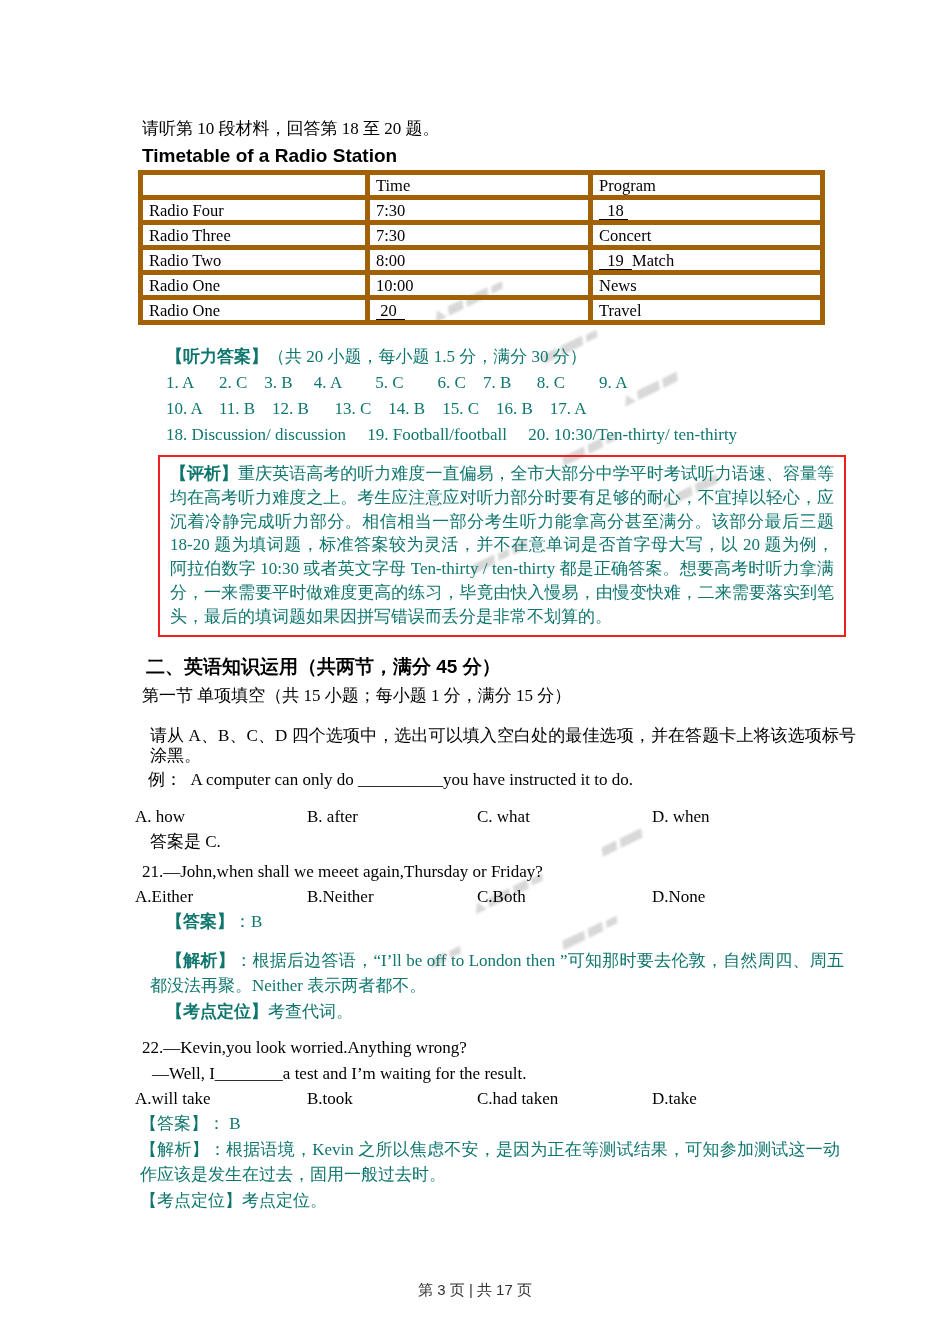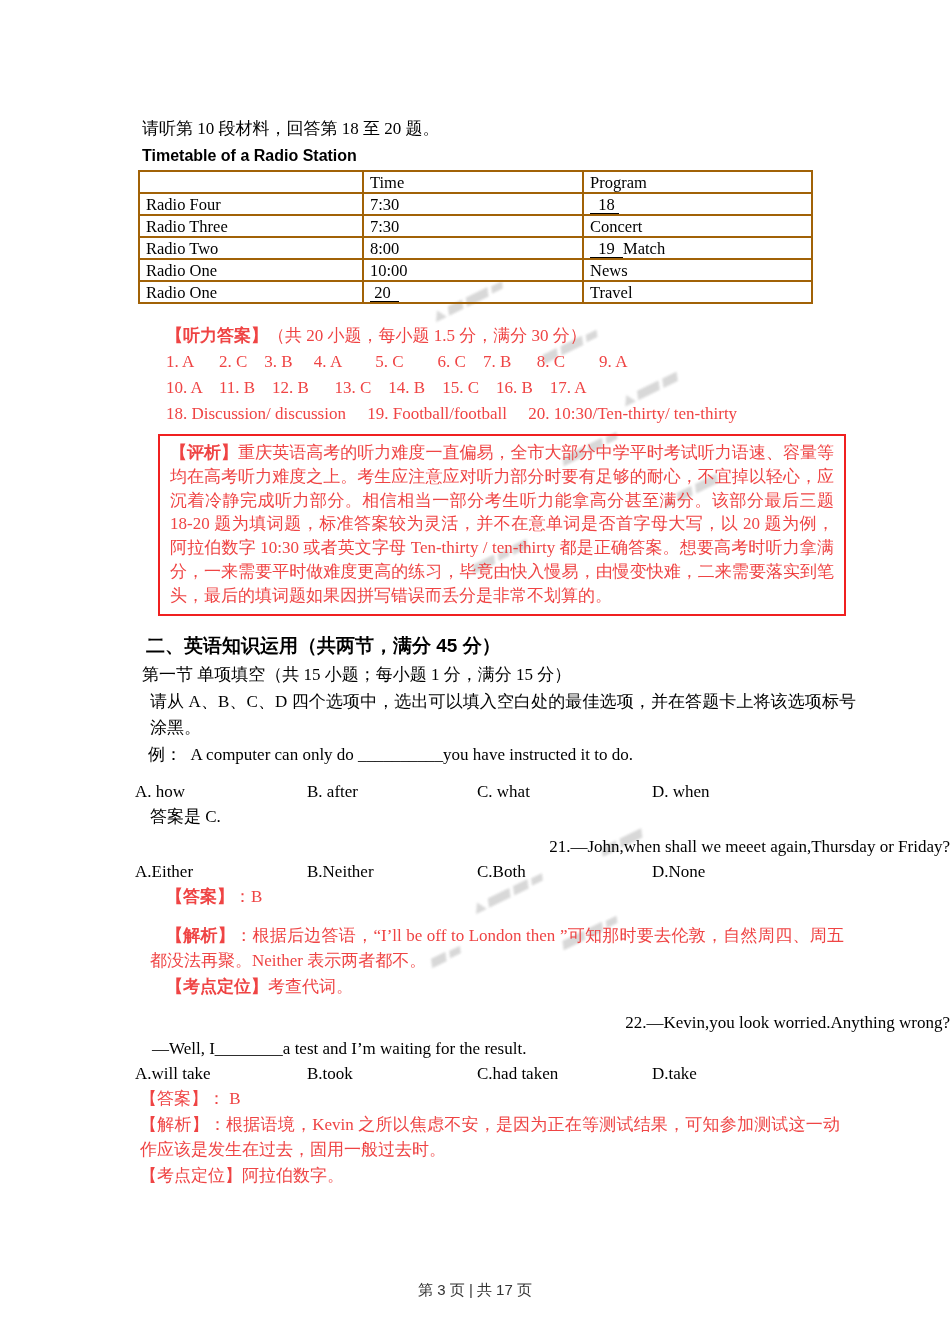--- a/index.html
+++ b/index.html
@@ -11,43 +11,43 @@
     font-family:"Liberation Serif","DejaVu Serif",serif;
     font-size:17px;
     color:#000;
   }
   .pre{white-space:pre-wrap;}
   
   .intro{margin:0;padding-top:116px;margin-left:142px;line-height:25px;}
   .tbl-title{
     margin:4px 0 0 142px;line-height:22px;
     font-family:"Liberation Sans","DejaVu Sans",sans-serif;
-    font-weight:600;font-size:16px;
+    font-weight:600;font-size:19px;
   }
   table.timetable{
     border-collapse:collapse;
     margin:3px 0 0 138px;
     table-layout:fixed;width:667px;
     font-size:16.5px;
   }
   table.timetable td{
-    border:2px solid #a16207;
+    border:5px solid #a16207;
     height:20px;padding:0 6px;
     vertical-align:middle;line-height:19px;
     overflow:hidden;
   }
   .c1{width:210px}.c2{width:206px}.c3{width:215px}
   .ublank{
     display:inline-block;
     border-bottom:1px solid #000;
     white-space:pre;
     line-height:16px;
   }
   
-  .red{color:#ef4444;}
+  .red{color:#0f766e;}
   .answers{margin:19px 0 0 166px;line-height:26px;}
   .answers .lbl{font-weight:bold;}
   
   .combox{
     box-sizing:border-box;
     margin:7px 0 0 158px;
     width:688px;
     border:2px solid #f02020;
     padding:5px 10px 6px 10px;
     line-height:23.8px;
@@ -56,30 +56,30 @@
     background:transparent;
   }
   .combox .lbl{font-weight:bold;}
   
   .sec2{
     margin:17px 0 0 146px;
     font-family:"Liberation Sans","DejaVu Sans",sans-serif;
     font-weight:bold;font-size:19px;line-height:26px;
   }
   .part1{margin:3px 0 0 142px;line-height:25px;}
-  .instr{margin:2px 0 0 150px;width:706px;line-height:26px;text-align:justify;}
+  .instr{margin:18px 0 0 150px;width:706px;line-height:20px;text-align:justify;}
   .example{margin:1px 0 13px 148px;line-height:25px;}
   .opts{
     display:grid;
     grid-template-columns:172px 170px 175px auto;
     margin:1px 0 0 135px;
     line-height:24px;
   }
   .ansnote{margin:1px 0 0 150px;line-height:24px;}
-  .qline1{margin:5px 0 0 142px;line-height:25px;text-align:right;}
+  .qline1{margin:5px 0 0 142px;line-height:25px;}
   .qline2{margin:1px 0 0 152px;line-height:25px;}
   .ransw{margin:1px 0 0 166px;line-height:24px;}
   .ransw .lbl,.ranal .lbl,.rpoint .lbl{font-weight:bold;}
   .ranal{margin:14px 0 0 150px;width:694px;line-height:25px;text-align:justify;text-indent:16px;}
   .ranal22{margin:1px 12px 0 140px;width:700px;line-height:25px;text-align:justify;text-indent:0;}
   .rpoint{margin:1px 0 0 166px;line-height:25px;}
   .rpoint22{margin:1px 0 0 140px;line-height:25px;}
   .ransw22{margin:1px 0 0 140px;line-height:24px;}
   
   .footer{
@@ -244,19 +244,19 @@
     <p class="qline1" style="margin-top:11px">22.—Kevin,you look worried.Anything wrong?</p>
     <p class="qline2">—Well, I________a test and I’m waiting for the result.</p>
     <div class="opts">
       <span>A.will take</span>
       <span>B.took</span>
       <span>C.had taken</span>
       <span>D.take</span>
     </div>
     <p class="ransw22 red"><span class="lbl">【答案】</span><span class="pre">： B</span></p>
     <p class="ranal22 red"><span class="lbl">【解析】</span><span>：根据语境，Kevin 之所以焦虑不安，是因为正在等测试结果，可知参加测试这一动作应该是发生在过去，固用一般过去时。</span></p>
-    <p class="rpoint22 red"><span class="lbl">【考点定位】</span><span>阿拉伯数字。</span></p>
+    <p class="rpoint22 red"><span class="lbl">【考点定位】</span><span>考点定位。</span></p>
 
   </div>
 
   <div class="footer">第 3 页 | 共 17 页</div>
 
 </div>
 
 </body></html>

